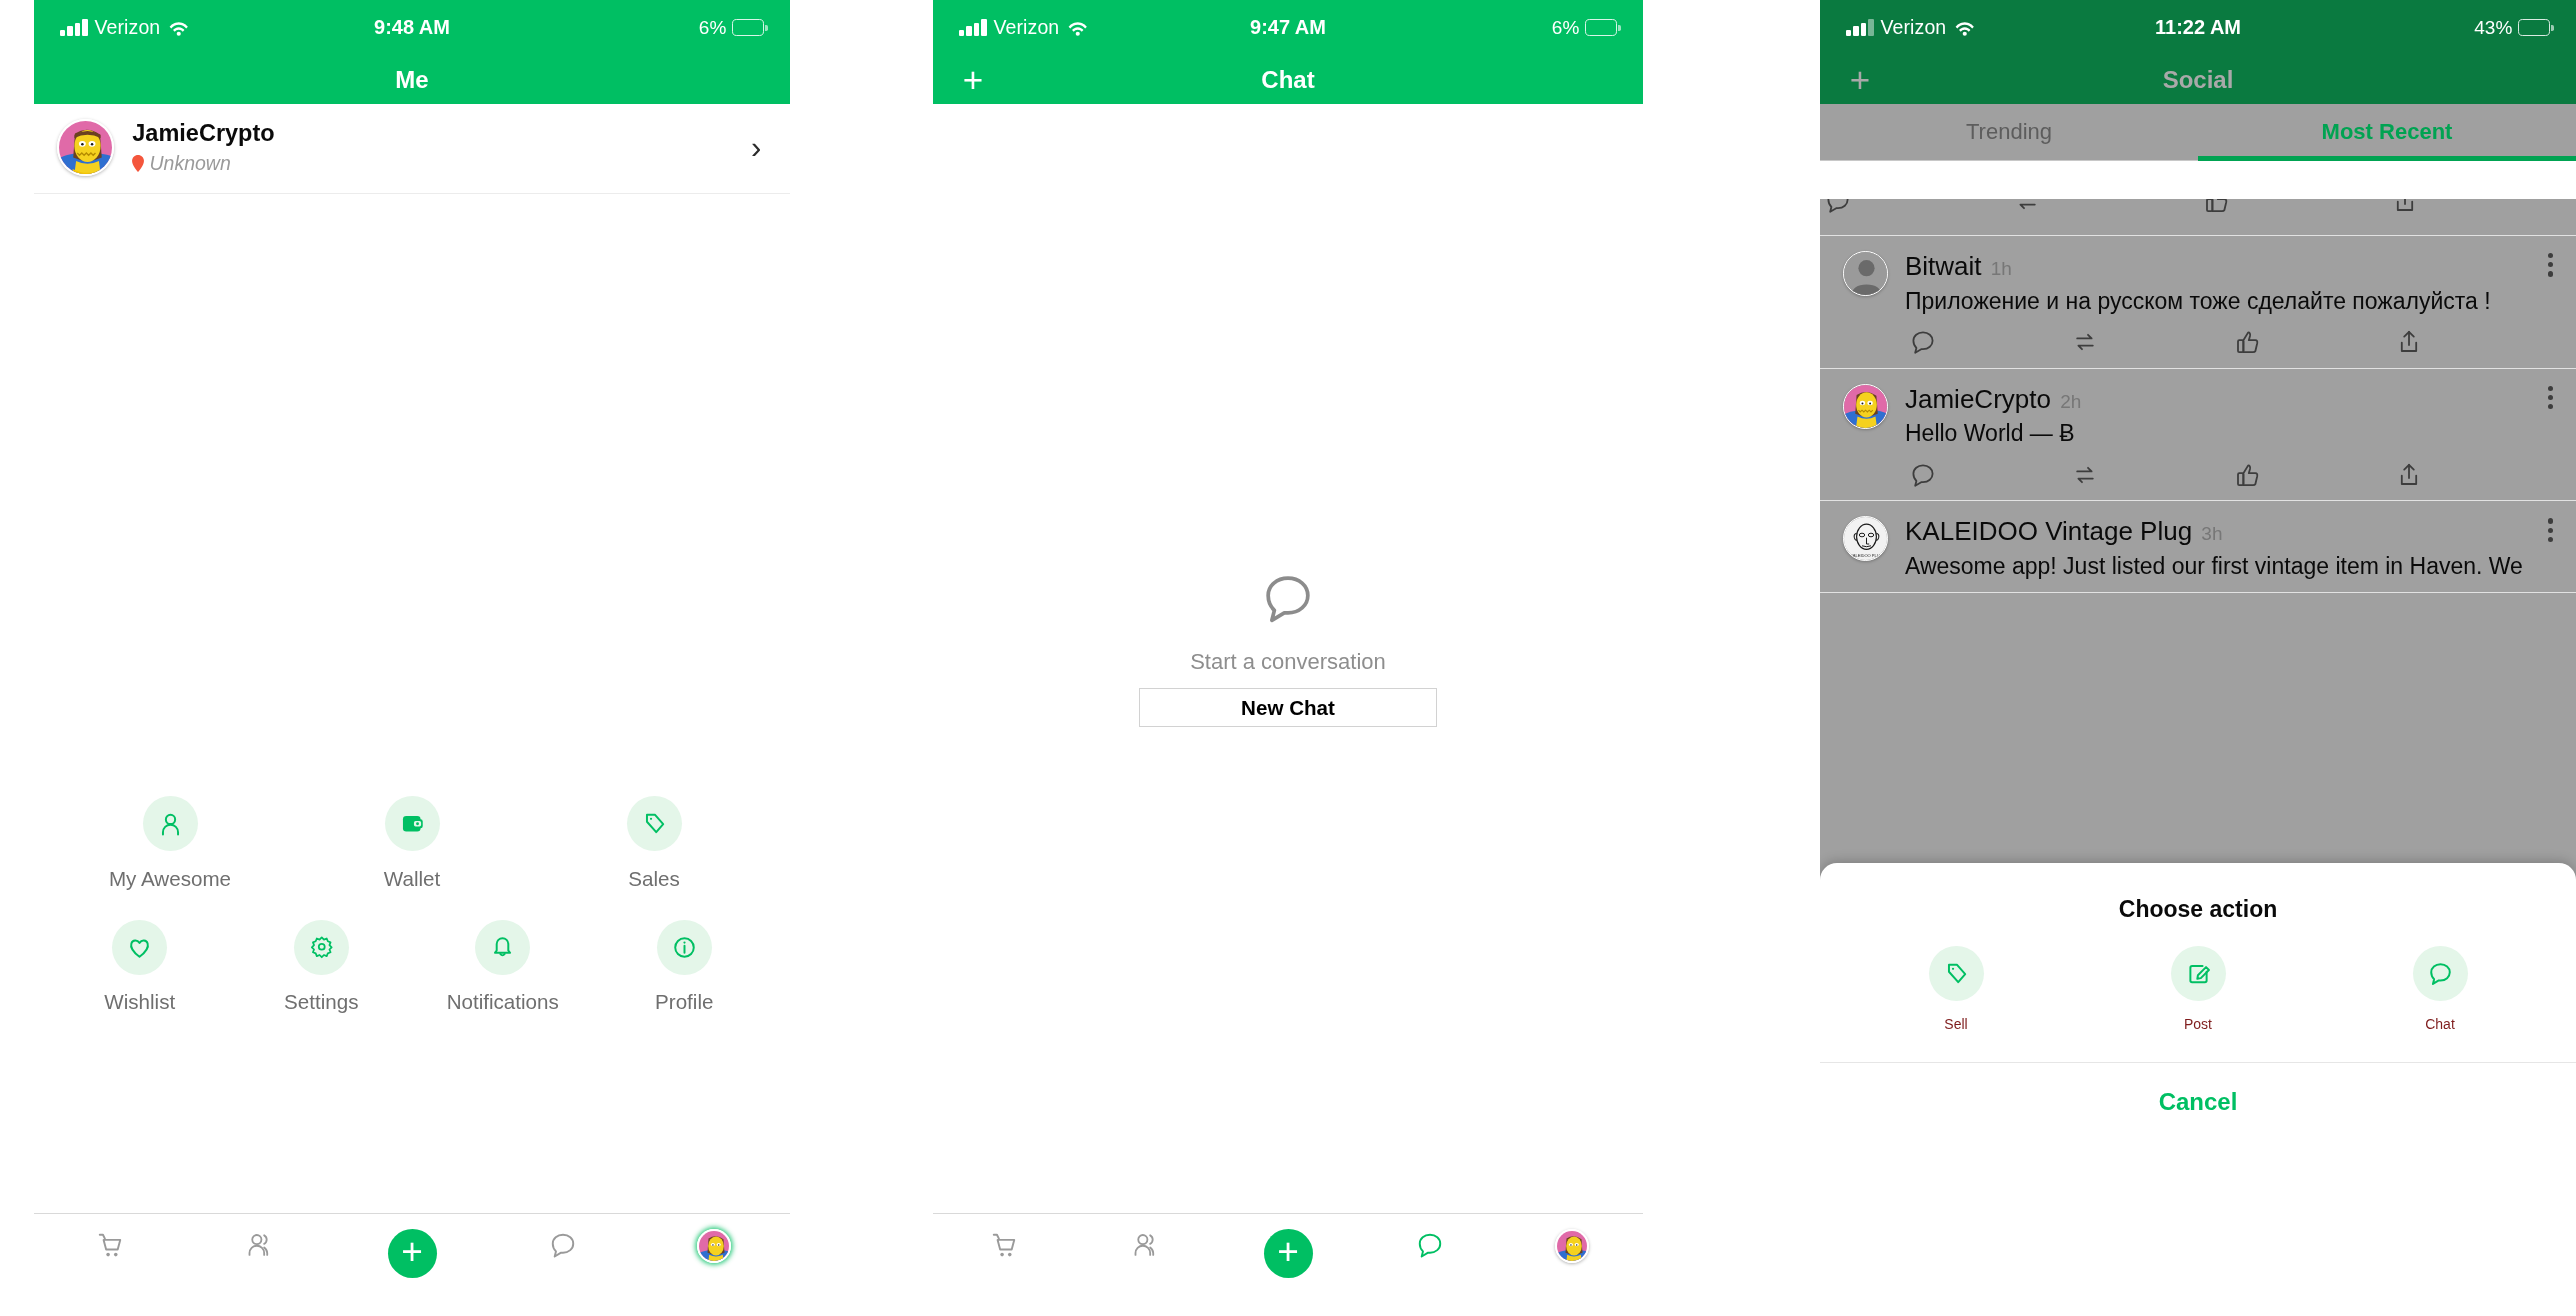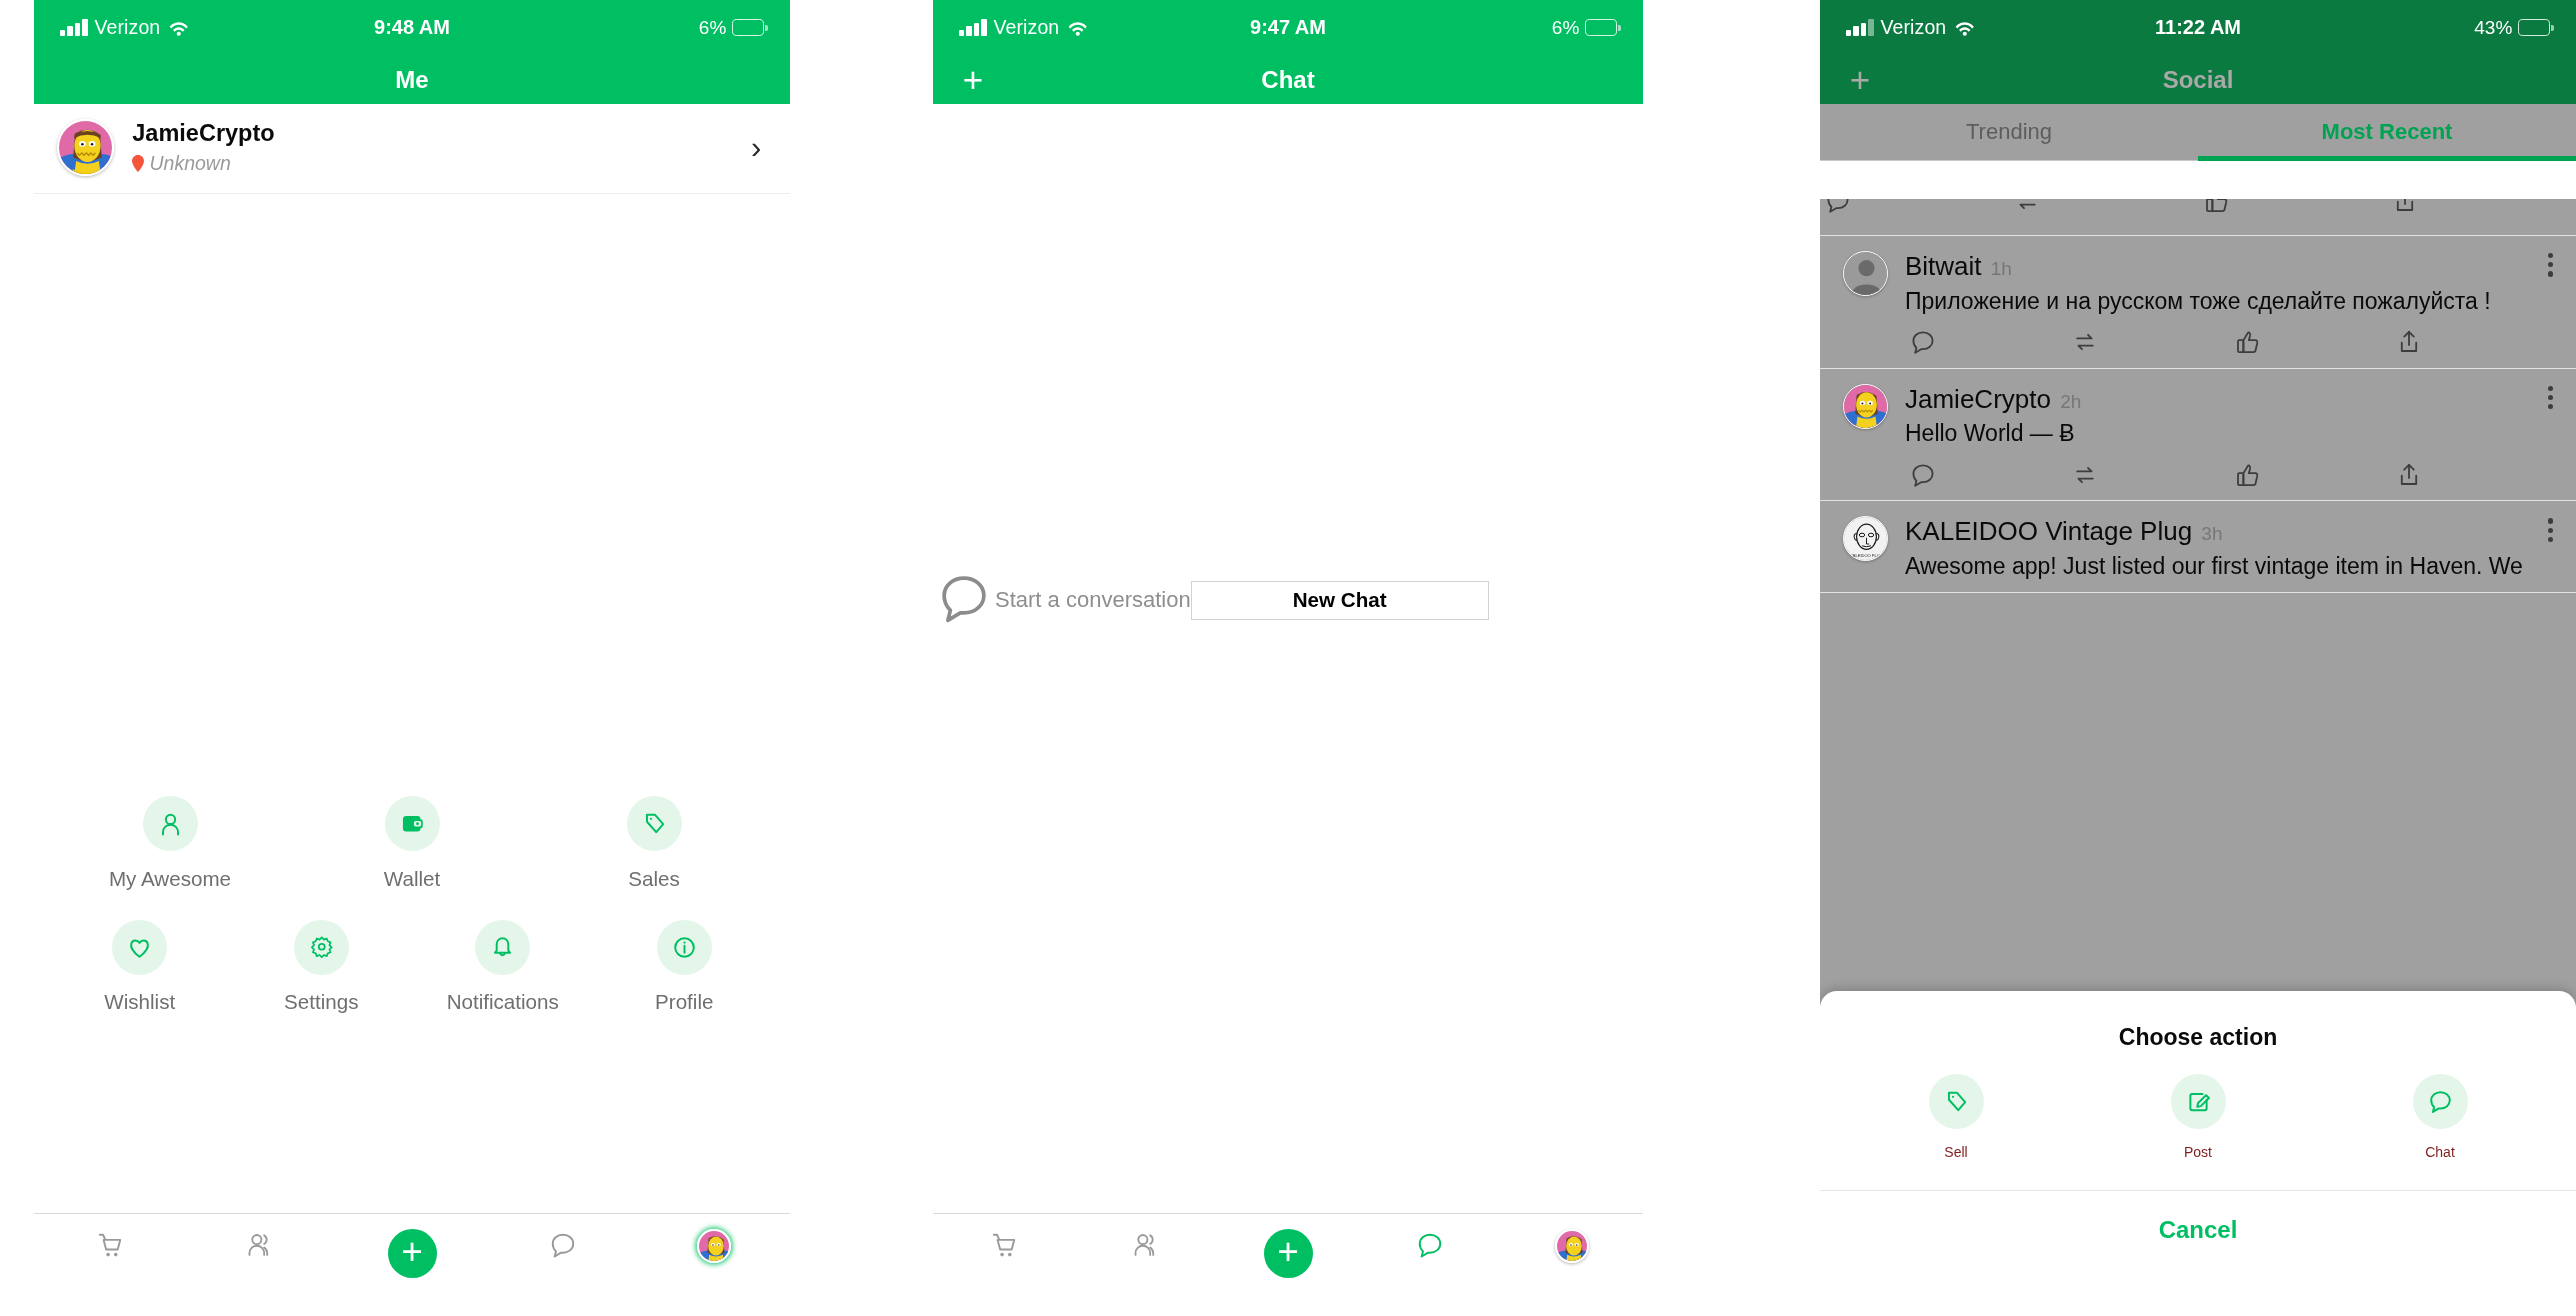--- a/index.html
+++ b/index.html
@@ -99,21 +99,21 @@
     color: #fff; font-size: 37px; font-weight: 300; line-height: 0.8;
     padding-bottom: 3.4px;
   }
   .tab-avatar { width: 34px; height: 34px; border-radius: 50%; overflow: hidden;
     border: 2.3px solid #fff; box-shadow: 0 0 5.7px 1.7px rgba(0,191,99,.85); }
   .tab-avatar.plain { box-shadow: 0 1.1px 3.4px rgba(0,0,0,.3); }
 
   
   .empty-state {
     position: absolute; left: 0; right: 0; top: 567px;
-    display: flex; flex-direction: row; align-items: flex-start;
+    display: flex; flex-direction: column; align-items: center;
   }
   .empty-title { font-size: 22px; color: #8e8e8e; margin-top: 19.5px; }
   .new-chat-btn {
     margin-top: 13.7px; width: 298px; height: 39px; border: 1.1px solid #d2d2d2;
     background: #fff; display: flex; align-items: center; justify-content: center;
     font-size: 20.6px; font-weight: 700; color: #000;
     font-family: "Liberation Sans", sans-serif;
   }
 
   
@@ -139,21 +139,21 @@
   .post-head { display: flex; align-items: baseline; gap: 9.2px; }
   .post-user { font-size: 26px; font-weight: 400; color: #0a0a0a; }
   .post-time { font-size: 19px; color: #777; }
   .post-text { margin-top: 4.6px; font-size: 23px; color: #0a0a0a; line-height: 1.28; }
   .acts { display: flex; margin-top: 11.4px; }
   .acts > div { flex: 1; display: flex; justify-content: flex-start; padding-left: 3.4px; }
   .kebab { position: absolute; right: 23px; top: 17px; display: flex;
     flex-direction: column; gap: 4px; align-items: center; }
   .kebab span { width: 5.2px; height: 5.2px; border-radius: 50%; background: #3d3d3d; display: block; }
   .sheet {
-    position: absolute; left: 0; right: 0; bottom: 0; height: 326px;
+    position: absolute; left: 0; right: 0; bottom: 0; height: 454px;
     background: #fff; border-radius: 17px 17px 0 0;
     box-shadow: 0 -2.3px 10.3px rgba(0,0,0,.18);
   }
   .sheet-title { text-align: center; font-size: 23px; font-weight: 700; color: #0a0a0a; padding-top: 33px; }
   .sheet-actions { display: flex; padding: 23px 15px 0 15px; }
   .sheet-cell { flex: 1; display: flex; flex-direction: column; align-items: center; }
   .sheet-label { margin-top: 15px; font-size: 14px; color: #7f1d1d; }
   .sheet-sep { height: 1.1px; background: #e6e6e6; margin-top: 30px; }
   .sheet-cancel { text-align: center; font-size: 24px; font-weight: 700; color: #00bf63; padding-top: 25px; }
 

